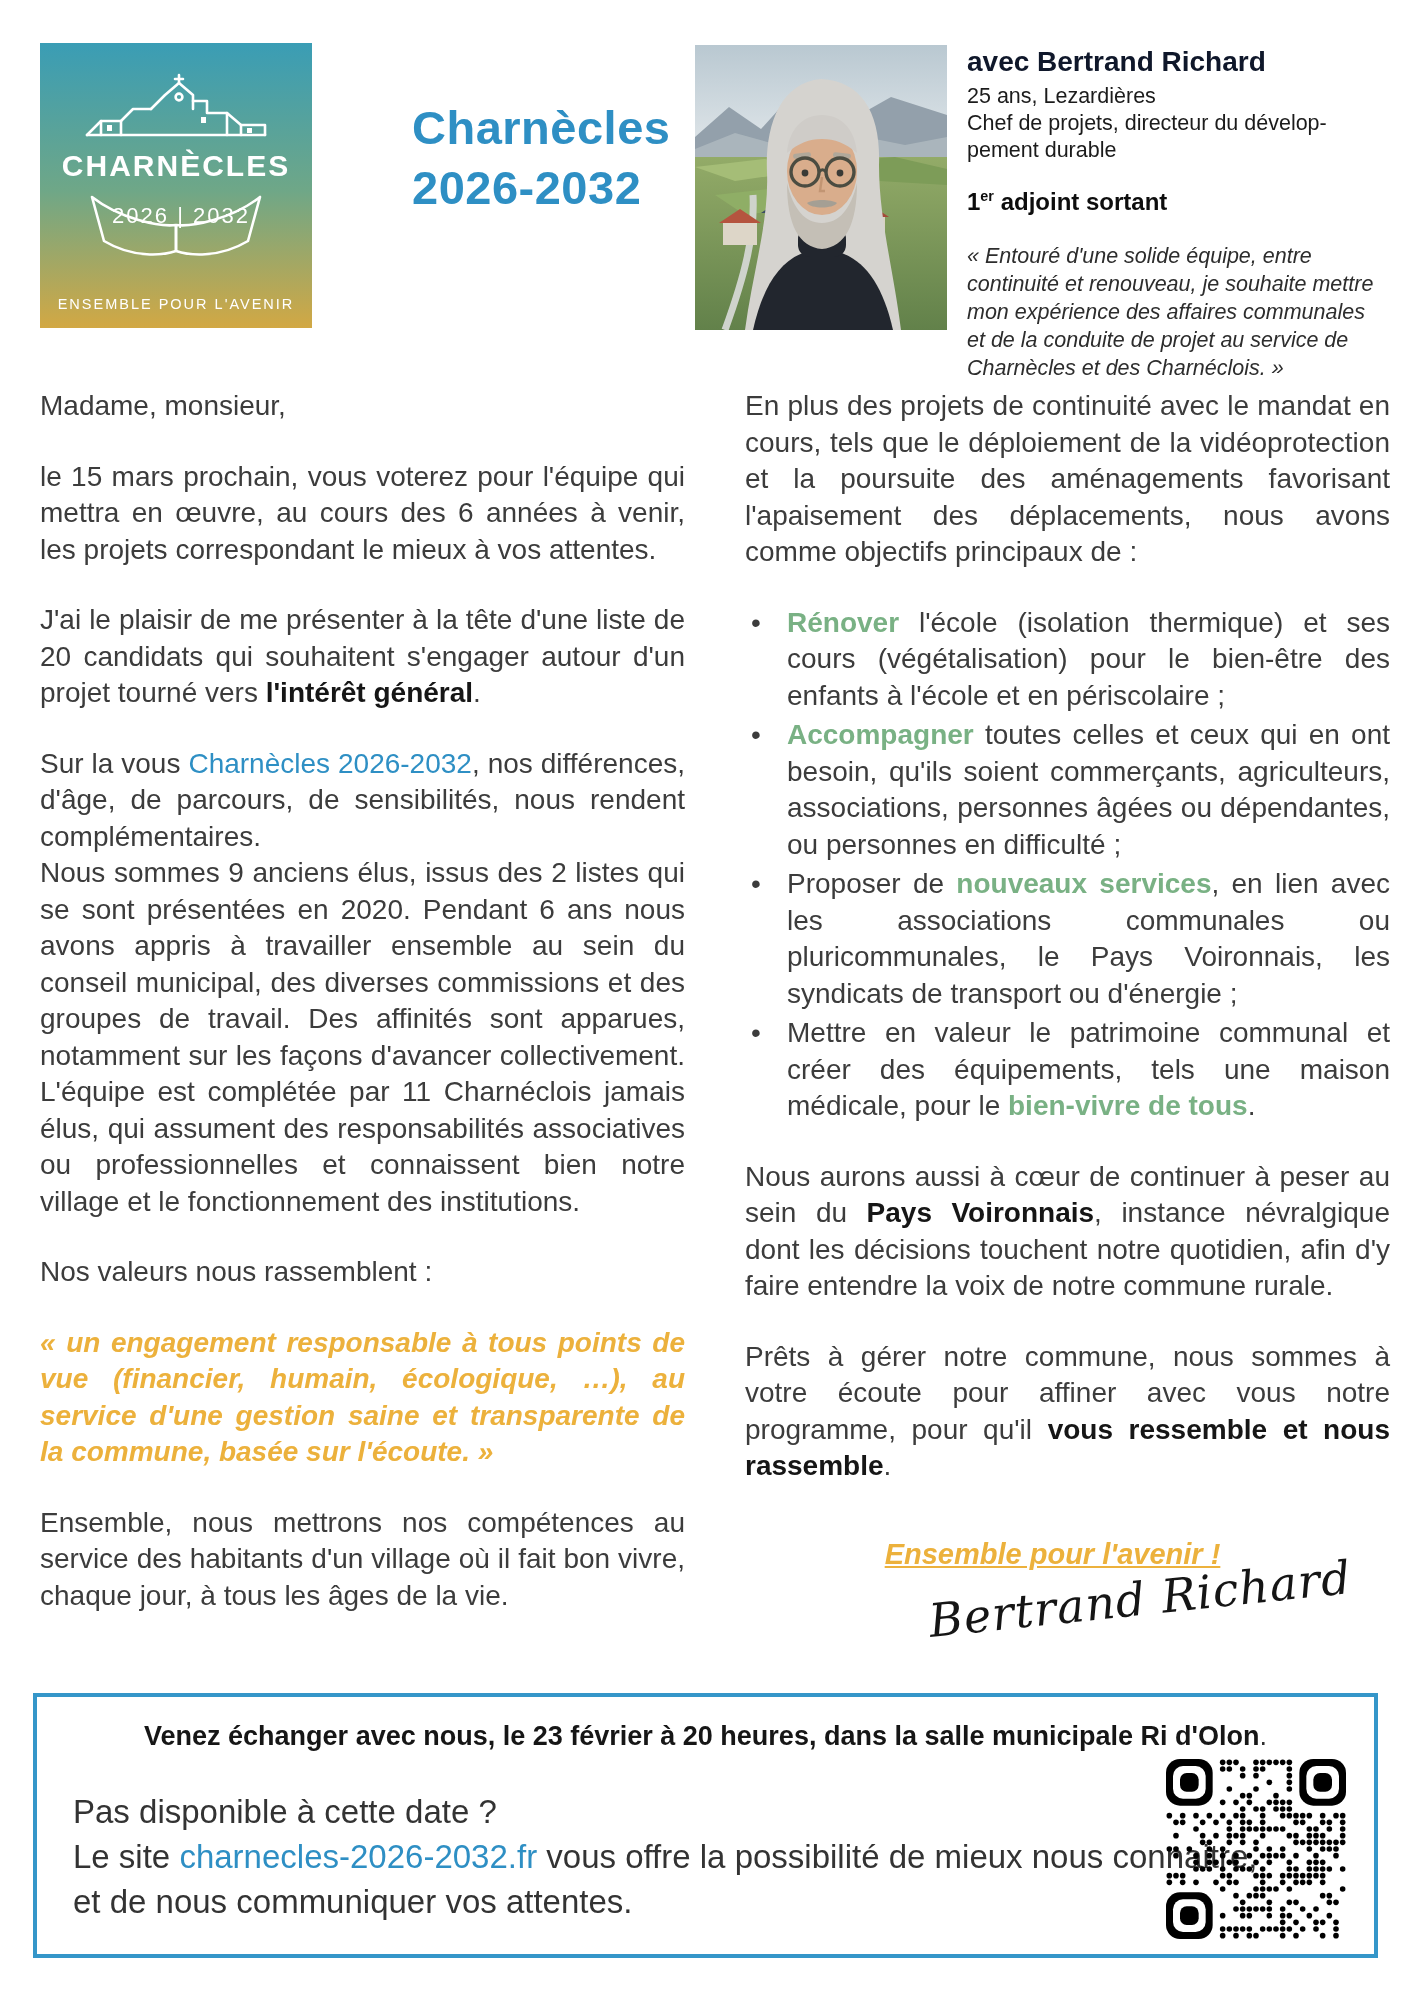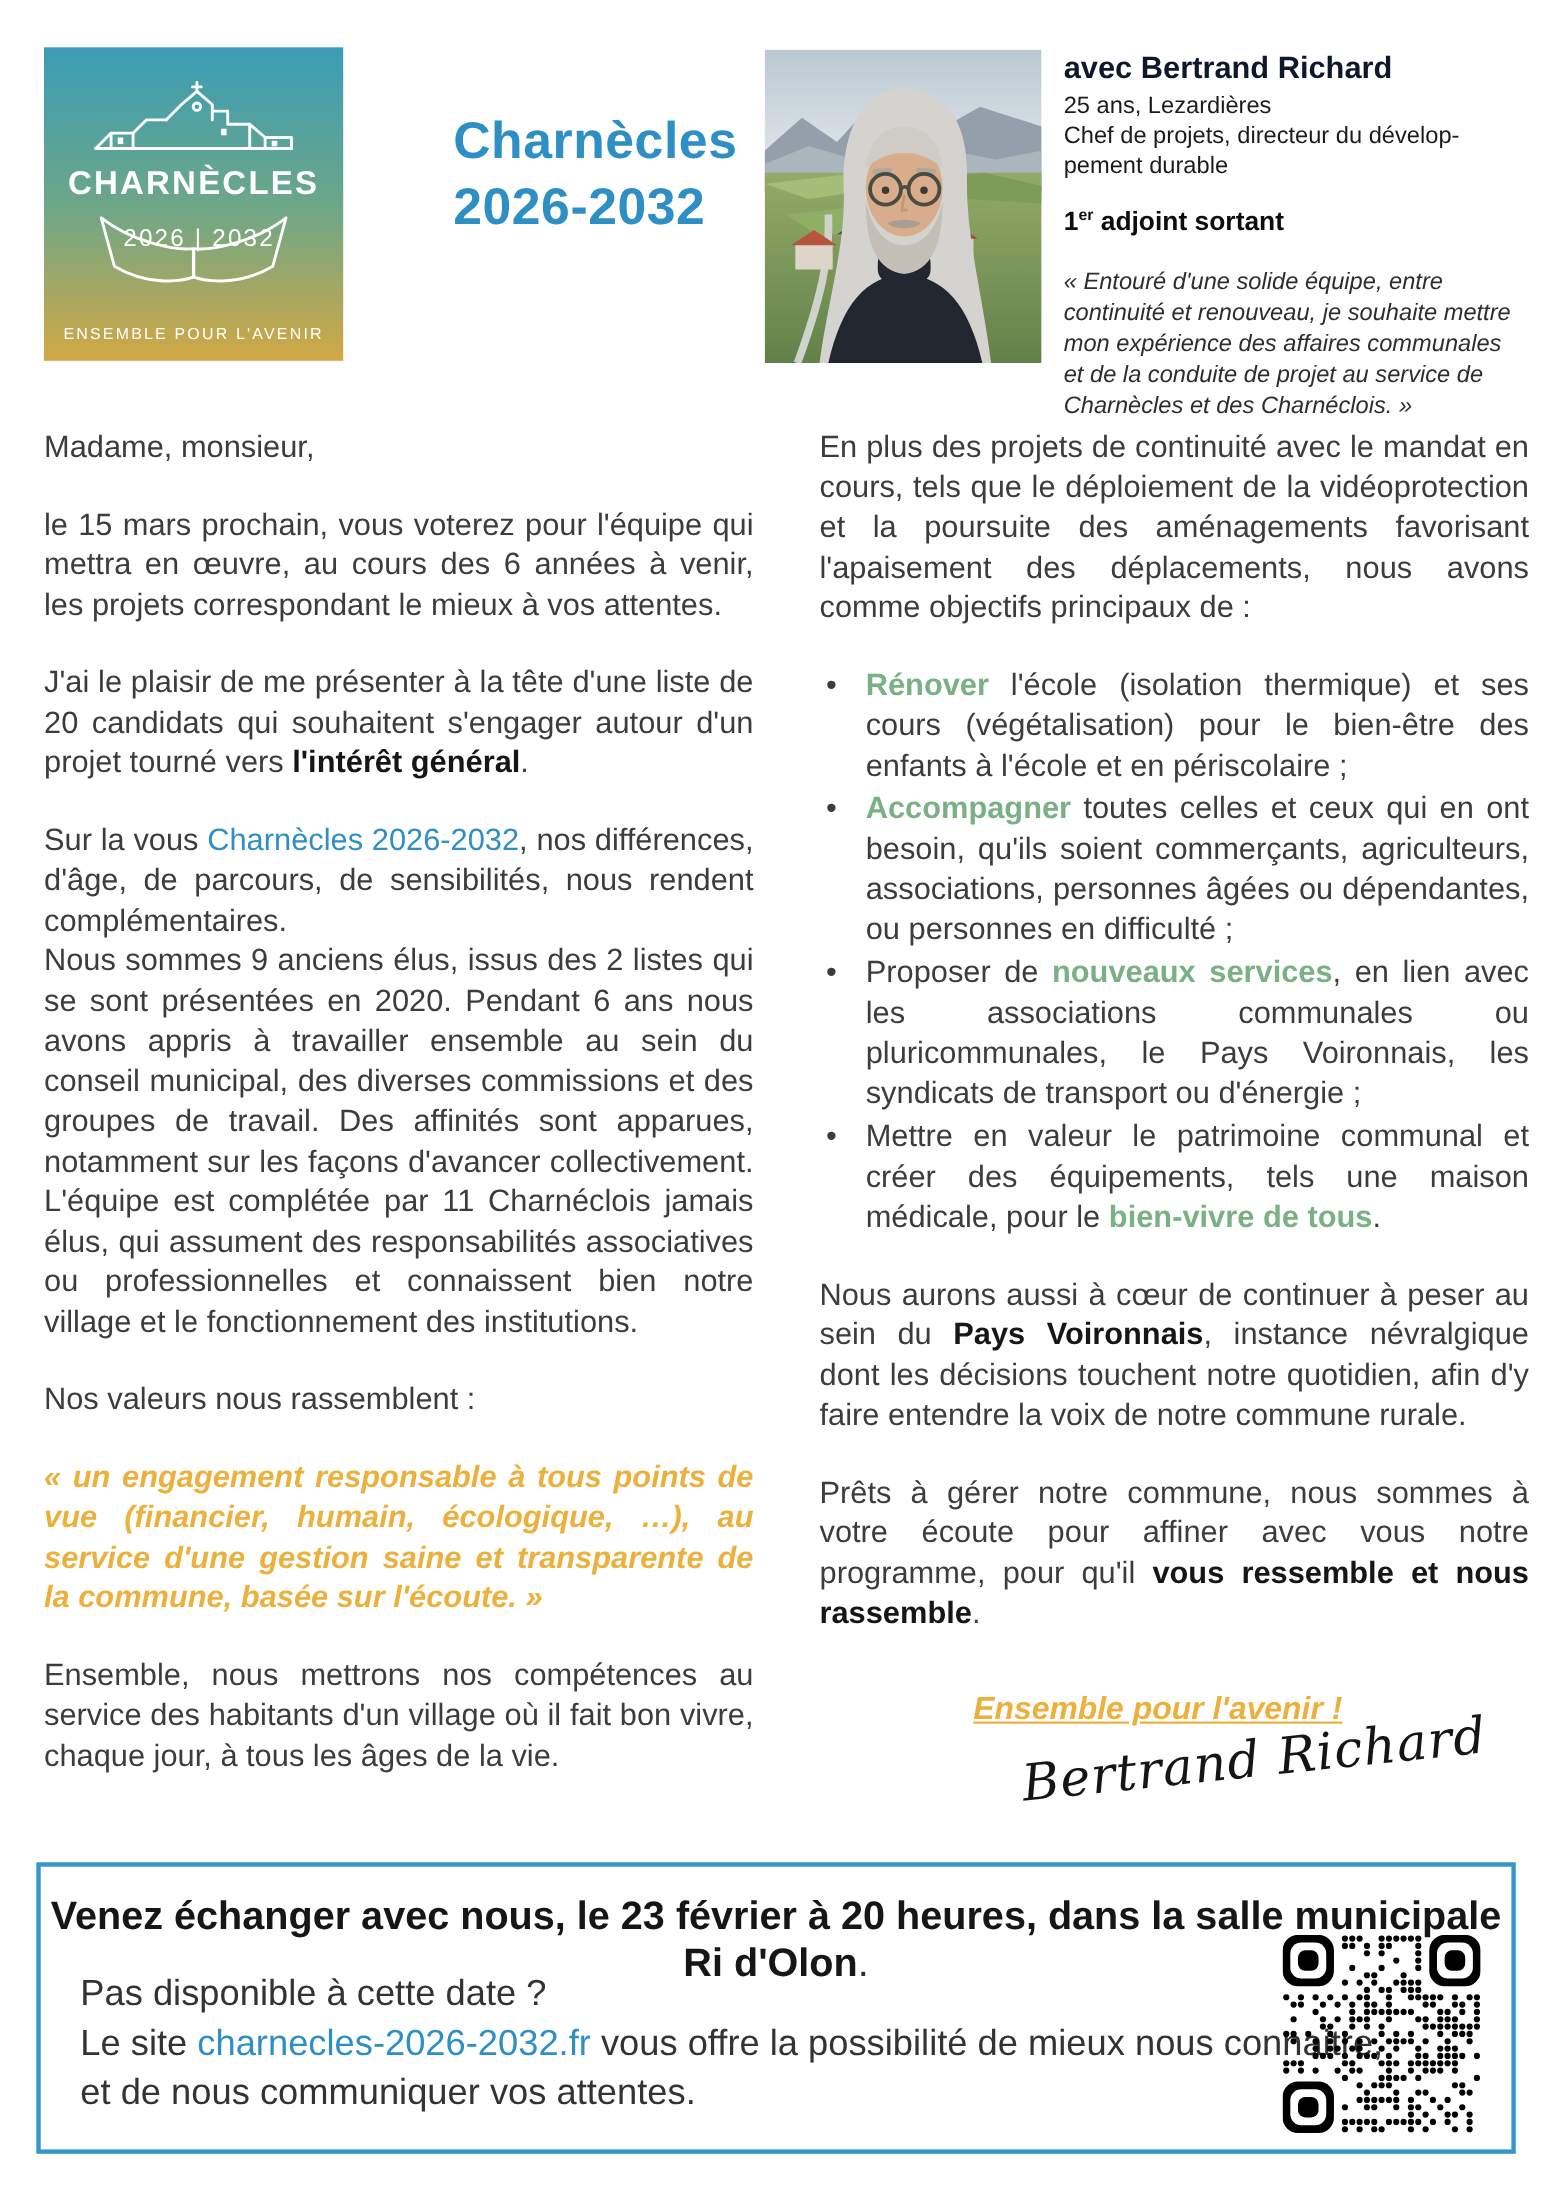--- a/index.html
+++ b/index.html
@@ -49,21 +49,21 @@
 
   .slogan{position:absolute;left:730px;top:1538px;width:645px;text-align:center;
     color:var(--orange);font-weight:700;font-style:italic;font-size:29px;text-decoration:underline;}
   .signature{position:absolute;left:928px;top:1572px;white-space:nowrap;
     font-family:cursive,"DejaVu Serif",serif;font-style:italic;font-size:46px;
     color:#151515;transform:rotate(-6deg);letter-spacing:1px;}
 
   
   .footer-box{position:absolute;left:33px;top:1693px;width:1345px;height:265px;
     border:4px solid var(--border-blue);box-sizing:border-box;}
-  .foot-headline{text-align:center;margin-top:24px;font-size:36px;color:#2f2f2f;}
+  .foot-headline{text-align:center;margin-top:24px;font-size:27px;color:#2f2f2f;}
   .foot-body{position:absolute;left:36px;top:92px;font-size:33px;line-height:45px;color:#333;}
   .qr{position:absolute;right:28px;top:62px;width:180px;height:180px;}
 </style>
 </head>
 <body>
 
 <div class="page">
 
   <div class="logo">
     <svg class="logo-art" width="190" height="72" viewBox="0 0 190 72" fill="none" stroke="#ffffff" stroke-width="2.6" stroke-linecap="round" stroke-linejoin="round">

